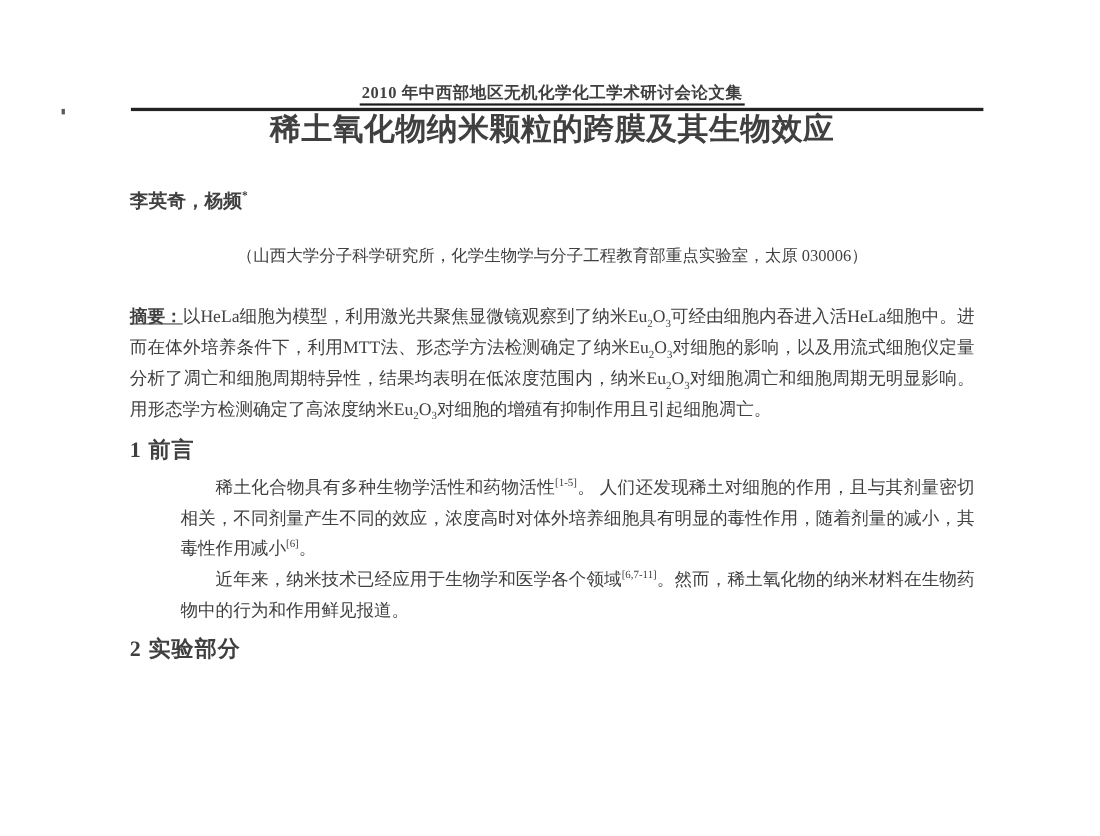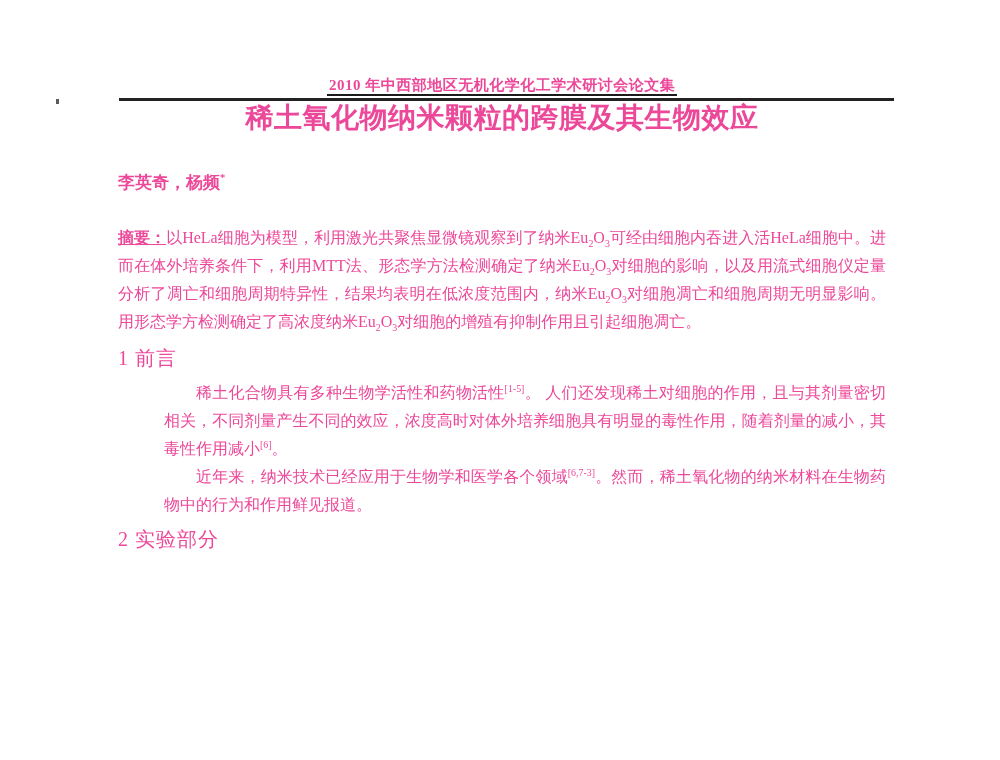--- a/index.html
+++ b/index.html
@@ -5,21 +5,21 @@
   html, body {
     margin: 0;
     padding: 0;
     background: #ffffff;
   }
   .page {
     position: relative;
     width: 1000px;
     height: 760px;
     background: #ffffff;
-    color: #ec4899;
+    color: #404040;
     font-family: "Liberation Serif", "DejaVu Serif", serif;
     overflow: hidden;
   }
   .content {
     width: 768px;
     margin-left: 118px;
   }
   .running-header {
     margin: 0;
     padding-top: 76px;
@@ -77,21 +77,21 @@
     font-size: 16px;
     line-height: 28px;
   }
   .lbl {
     font-weight: bold;
     text-decoration: underline;
   }
   .section-heading {
     margin-top: 7px;
     font-size: 20px;
-    font-weight: normal;
+    font-weight: bold;
     line-height: 30px;
     letter-spacing: 1px;
   }
   .section-heading.first {
     margin-top: 7px;
   }
   .section-heading.second {
     margin-top: 5px;
   }
   .body-para {
@@ -120,27 +120,28 @@
     <div class="running-header">
       <span>2010 年中西部地区无机化学化工学术研讨会论文集</span>
     </div>
 
     <div class="header-rule"></div>
 
     <div class="paper-title">稀土氧化物纳米颗粒的跨膜及其生物效应</div>
 
     <div class="authors">李英奇，杨频<sup>*</sup></div>
 
+    <div class="affiliation">（山西大学分子科学研究所，化学生物学与分子工程教育部重点实验室，太原 030006）</div>
 
     <div class="abstract"><span class="lbl">摘要：</span><span>以HeLa细胞为模型，利用激光共聚焦显微镜观察到了纳米Eu<sub>2</sub>O<sub>3</sub>可经由细胞内吞进入活HeLa细胞中。进而在体外培养条件下，利用MTT法、形态学方法检测确定了纳米Eu<sub>2</sub>O<sub>3</sub>对细胞的影响，以及用流式细胞仪定量分析了凋亡和细胞周期特异性，结果均表明在低浓度范围内，纳米Eu<sub>2</sub>O<sub>3</sub>对细胞凋亡和细胞周期无明显影响。用形态学方检测确定了高浓度纳米Eu<sub>2</sub>O<sub>3</sub>对细胞的增殖有抑制作用且引起细胞凋亡。</span></div>
 
 
     <div class="section-heading first">1 前言</div>
 
     <div class="body-block">
       <div class="body-para">稀土化合物具有多种生物学活性和药物活性<sup>[1-5]</sup>。 人们还发现稀土对细胞的作用，且与其剂量密切相关，不同剂量产生不同的效应，浓度高时对体外培养细胞具有明显的毒性作用，随着剂量的减小，其毒性作用减小<sup>[6]</sup>。</div>
-      <div class="body-para">近年来，纳米技术已经应用于生物学和医学各个领域<sup>[6,7-3]</sup>。然而，稀土氧化物的纳米材料在生物药物中的行为和作用鲜见报道。</div>
+      <div class="body-para">近年来，纳米技术已经应用于生物学和医学各个领域<sup>[6,7-11]</sup>。然而，稀土氧化物的纳米材料在生物药物中的行为和作用鲜见报道。</div>
     </div>
 
     <div class="section-heading second">2 实验部分</div>
 
   </div>
 </div>
 
 </body></html>

